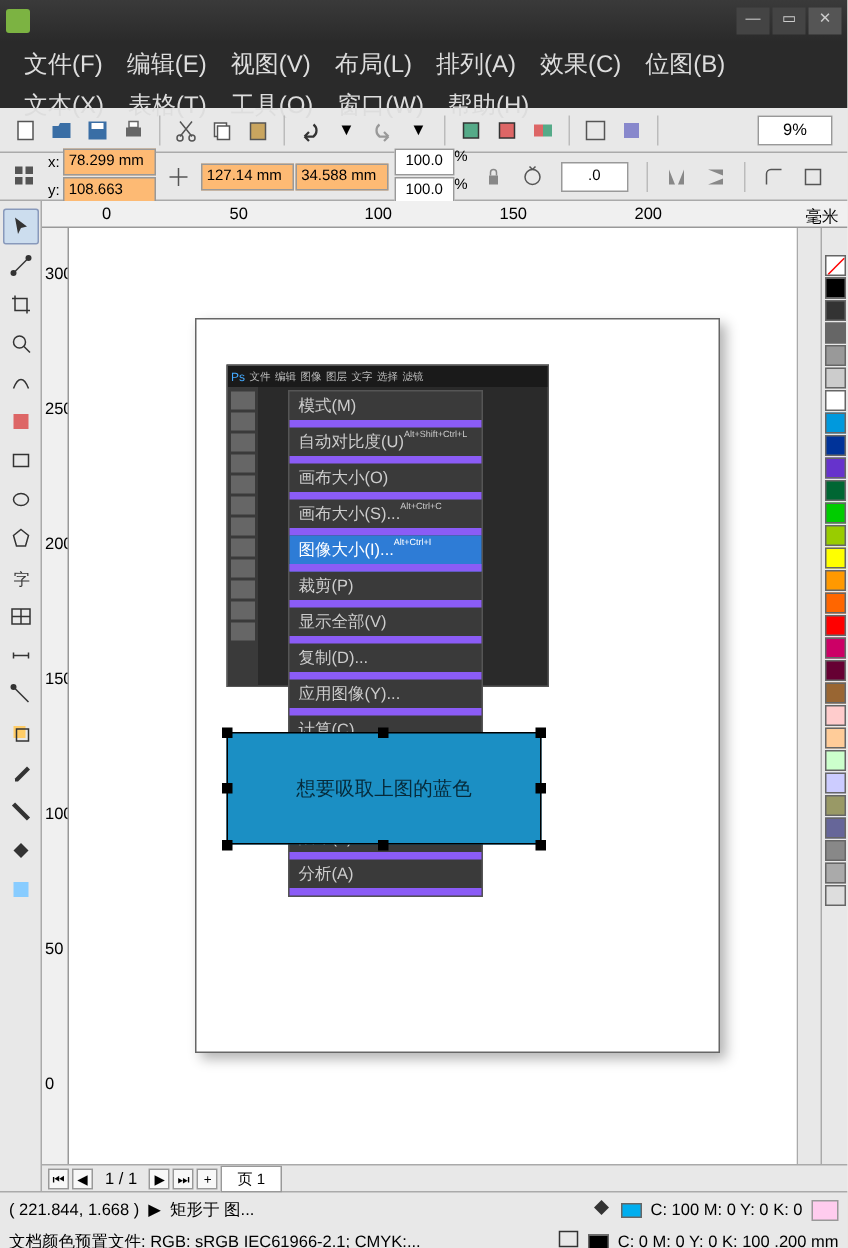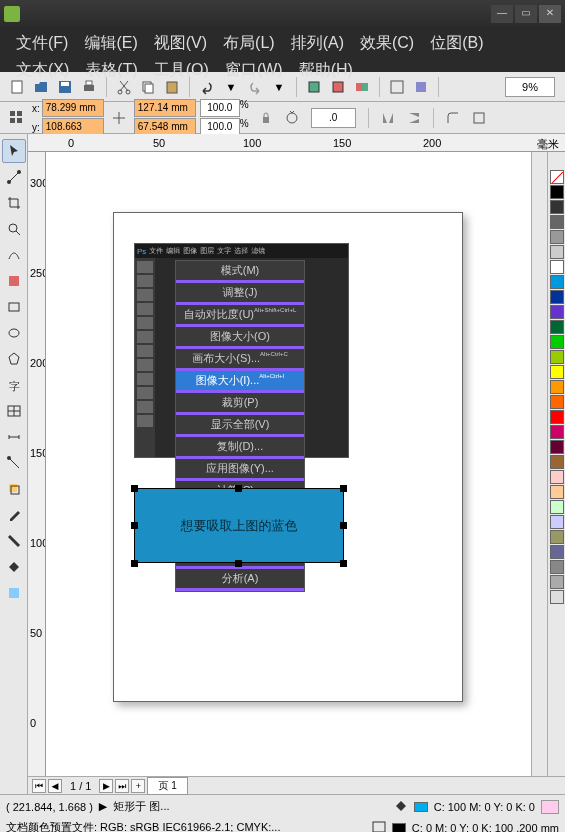--- a/index.html
+++ b/index.html
@@ -24,28 +24,28 @@
 .tools-left{width:28px;background:#e8e8e8;border-right:1px solid #aaa;display:flex;flex-direction:column;padding-top:4px}
 .tool{width:24px;height:24px;margin:1px auto;display:flex;align-items:center;justify-content:center;border-radius:2px}
 .tool.active{background:#cde;border:1px solid #89b}
 .ruler-h{height:18px;background:#f0f0f0;border-bottom:1px solid #999;position:relative;font-size:9px;overflow:hidden}
 .ruler-h span{position:absolute;top:3px}
 .ruler-v{width:18px;background:#f0f0f0;border-right:1px solid #999;position:relative;font-size:9px;writing-mode:vertical-rl;overflow:hidden}
 .ruler-v span{position:absolute;left:2px;writing-mode:horizontal-tb}
 .canvas-wrap{flex:1;display:flex;flex-direction:column;background:#fff;position:relative}
 .canvas-inner{flex:1;display:flex;overflow:hidden}
 .canvas-area{flex:1;background:#fff;position:relative;overflow:hidden}
-.page{position:absolute;left:67px;top:60px;width:350px;height:490px;background:#fff;border:1px solid #666;box-shadow:4px 4px 8px rgba(0,0,0,0.3)}
+.page{position:absolute;left:84px;top:60px;width:350px;height:490px;background:#fff;border:1px solid #666;box-shadow:4px 4px 8px rgba(0,0,0,0.3)}
 .embedded-img{position:absolute;left:20px;top:30px;width:215px;height:215px;background:#2a2a2a;border:1px solid #555}
 .ps-bar{height:14px;background:#1a1a1a;display:flex;align-items:center;padding:0 2px;gap:3px}
 .ps-menu{color:#bbb;font-size:7px}
 .ps-tools{position:absolute;left:0;top:14px;width:20px;bottom:0;background:#3a3a3a;display:flex;flex-direction:column;padding:2px}
 .ps-tool{width:16px;height:12px;margin:1px auto}
 .ps-dropdown{position:absolute;left:40px;top:16px;width:130px;background:#3a3a3a;border:1px solid #555;font-size:7px}
-.ps-dd-item{padding:2px 6px;color:#ccc;border-bottom:3px solid #8b5cf6;display:flex;justify-content:center}
+.ps-dd-item{padding:2px 6px;color:#ccc;border-bottom:5px solid #8b5cf6;display:flex;justify-content:flex-start}
 .ps-dd-item.hl{background:#2e7cd6;color:#fff}
 .blue-rect{position:absolute;left:20px;top:275px;width:210px;height:75px;background:#1b8fc4;border:1px solid #000;display:flex;align-items:center;justify-content:center}
 .blue-rect-txt{color:#062a3a;font-size:13px}
 .sel-handle{position:absolute;width:7px;height:7px;background:#000}
 .palette{width:18px;background:#e8e8e8;display:flex;flex-direction:column;padding-top:18px;border-left:1px solid #aaa}
 .swatch{width:14px;height:14px;margin:0 auto 1px;border:1px solid #666}
 .swatch.none{background:#fff;position:relative}
 .swatch.none::after{content:"";position:absolute;left:-1px;top:6px;width:15px;height:1px;background:red;transform:rotate(-45deg)}
 .scroll-v{width:16px;background:#e8e8e8;border-left:1px solid #aaa}
 .bottom-area{height:18px;background:#e8e8e8;border-top:1px solid #aaa;display:flex;align-items:center;padding:0 4px;font-size:10px;gap:2px}
@@ -188,23 +188,23 @@
     <div style="display:flex;align-items:center">
         <span class="prop-lbl">y:</span>
         <div class="prop-field">108.663 mm</div>
       </div>
   </div>
   <div class="tb-btn">
       <svg width="16" height="16">
         <path d="M2 8h12M8 2v12" stroke="#555"></path>
       </svg>
     </div>
-  <div style="display:flex;flex-direction:column;gap:1px">
+  <div style="display:flex;flex-direction:row;gap:1px">
     <div class="prop-field">127.14 mm</div>
-    <div class="prop-field">67.548 mm</div>
+    <div class="prop-field">34.588 mm</div>
   </div>
   <div style="display:flex;flex-direction:column;gap:1px">
     <div style="display:flex">
         <div class="small-field">100.0</div>
         <span class="prop-lbl">%</span>
       </div>
     <div style="display:flex">
         <div class="small-field">100.0</div>
         <span class="prop-lbl">%</span>
       </div>
@@ -391,29 +391,25 @@
                 <div class="ps-tool" style="background:#666"></div>
               <div class="ps-tool" style="background:#666"></div>
                 <div class="ps-tool" style="background:#666"></div>
             </div>
             <div class="ps-dropdown" id="ps-dd">
                 <div class="ps-dd-item">
                   <span>模式(M)</span>
                   <span style="font-size:6px"></span>
                 </div>
                 <div class="ps-dd-item">
-                  <span>调整(J)</span>
-                  <span style="font-size:6px"></span>
-                </div>
-                <div class="ps-dd-item">
                   <span>自动对比度(U)</span>
                   <span style="font-size:6px">Alt+Shift+Ctrl+L</span>
                 </div>
                 <div class="ps-dd-item">
-                  <span>图像大小(O)</span>
+                  <span>画布大小(O)</span>
                   <span style="font-size:6px"></span>
                 </div>
                 <div class="ps-dd-item">
                   <span>画布大小(S)...</span>
                   <span style="font-size:6px">Alt+Ctrl+C</span>
                 </div>
                 <div class="ps-dd-item hl">
                   <span>图像大小(I)...</span>
                   <span style="font-size:6px">Alt+Ctrl+I</span>
                 </div>

